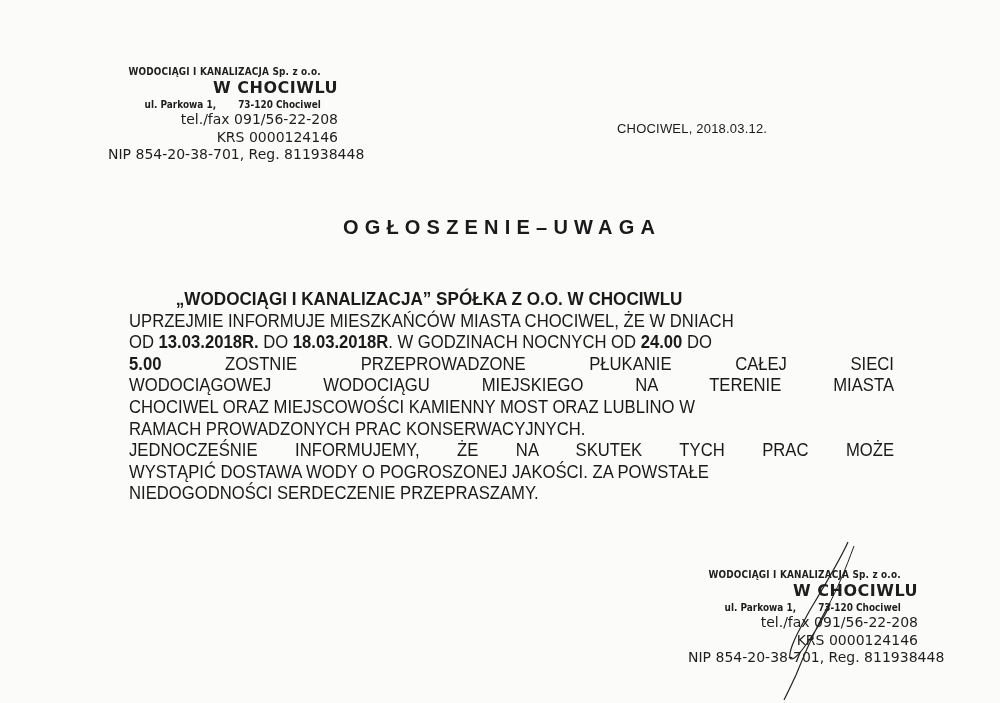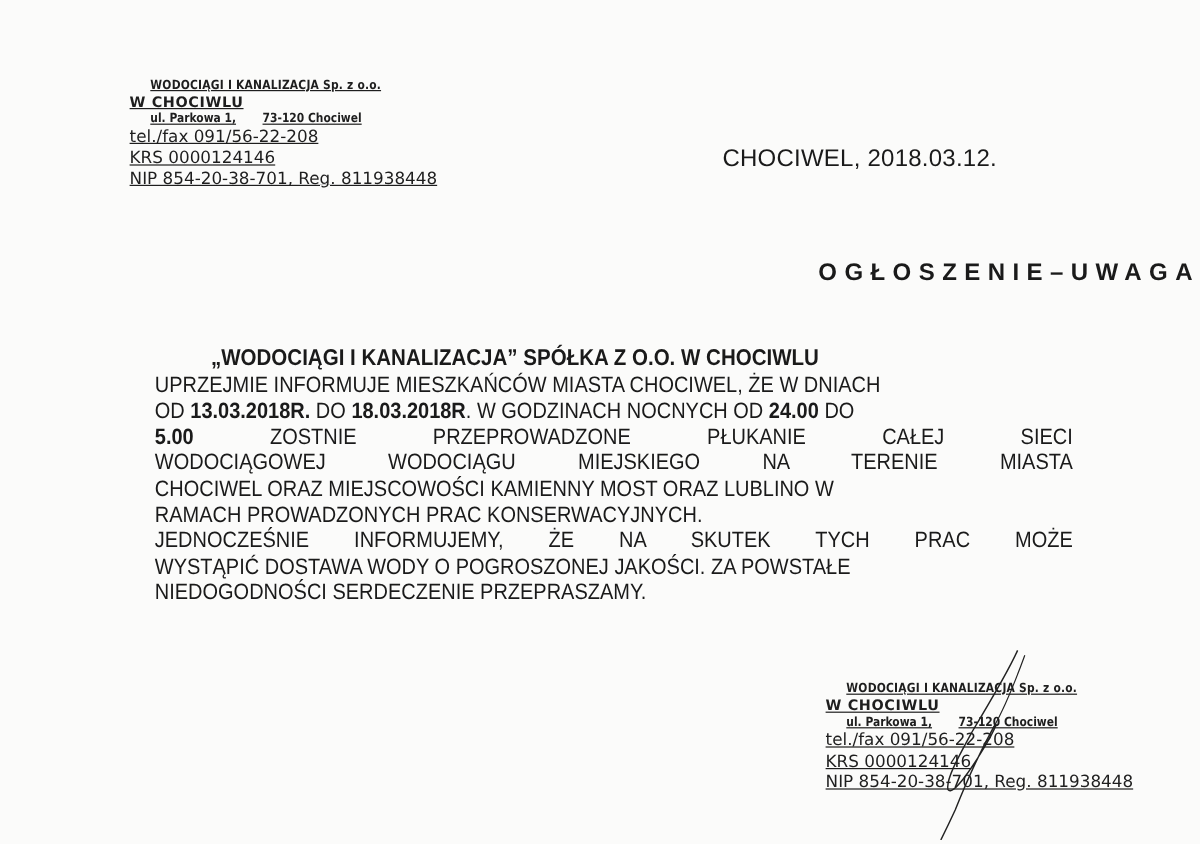--- a/index.html
+++ b/index.html
@@ -1,26 +1,26 @@
 <!DOCTYPE html>
 <html><head>
 <meta charset="utf-8">
 <style>
   html, body { margin:0; padding:0; }
   body { width:1000px; height:703px; background:#fbfbfa; position:relative; overflow:hidden; color:#1a1a1a; font-family:"Liberation Sans", sans-serif; }
-  .stamp { position:absolute; text-align:left; font-family:"DejaVu Sans", sans-serif; color:#1e1e1e; line-height:1.25;text-decoration:underline; }
+  .stamp { position:absolute; text-align:right; font-family:"DejaVu Sans", sans-serif; color:#1e1e1e; line-height:1.25; }
   .stamp .l1 { font-weight:bold; font-size:10.5px; letter-spacing:0.2px; transform:scaleX(0.85); white-space:nowrap; }
-  .stamp .l2 { font-weight:bold; font-size:12px; letter-spacing:0.5px; }
+  .stamp .l2 { font-weight:bold; font-size:16px; letter-spacing:0.5px; }
   .stamp .l3 { font-weight:bold; font-size:10.5px; white-space:nowrap; transform:scaleX(0.85); }
   .stamp .l3 .gap { display:inline-block; width:26px; }
   .stamp .small { font-size:14px; white-space:nowrap; }
   #stamp-top { left:108px; top:65px; width:230px; }
   #stamp-bottom { left:688px; top:568px; width:230px; }
-  #date { position:absolute; left:602px; top:121px; font-size:20px; letter-spacing:0.2px; white-space:nowrap; }
-  #title { position:absolute; left:0; width:1000px; top:216px; text-align:right; font-weight:bold; font-size:20px; letter-spacing:6.2px; padding-left:4px; box-sizing:border-box; }
+  #date { position:absolute; left:617px; top:121px; font-size:13px; letter-spacing:0.2px; white-space:nowrap; }
+  #title { position:absolute; left:0; width:1000px; top:216px; text-align:center; font-weight:bold; font-size:20px; letter-spacing:6.2px; padding-left:4px; box-sizing:border-box; }
   #body { position:absolute; left:129px; top:288px; width:765px; font-size:18.5px; line-height:21.6px; transform:scaleX(0.9); transform-origin:left top; width:850px; }
   #body .line { display:block; white-space:nowrap; }
   #body .just { text-align:justify; text-align-last:justify; white-space:normal; }
   #body .bold { font-weight:bold; }
   #body .head { padding-left:52px; font-weight:bold; font-size:19px; }
   .signature { position:absolute; left:770px; top:540px; width:90px; height:160px; pointer-events:none; }
 </style>
 </head>
 <body>
 

